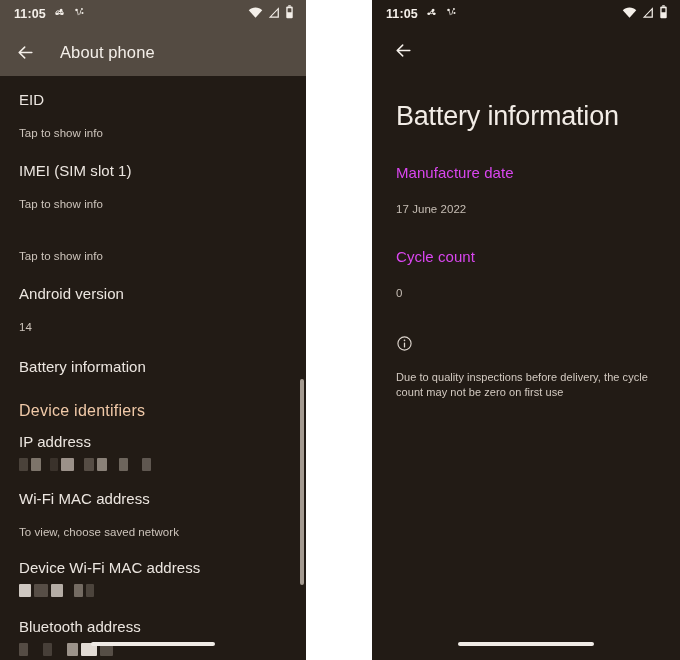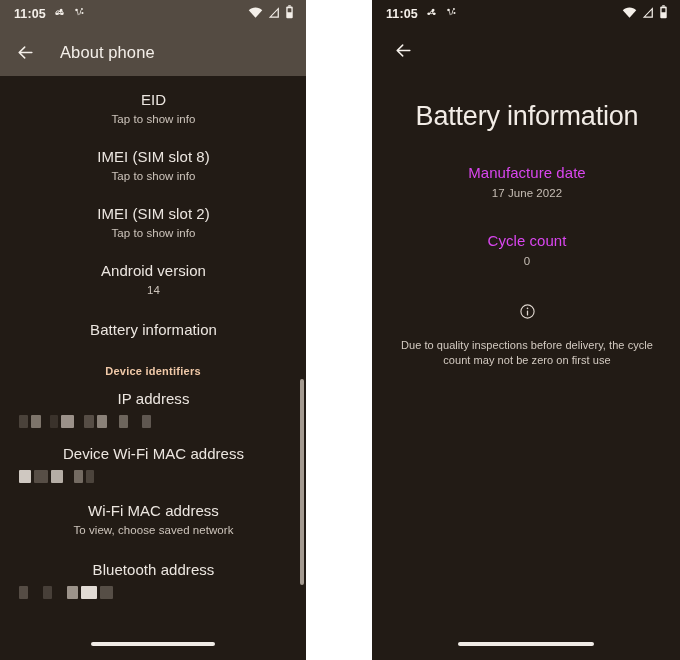--- a/index.html
+++ b/index.html
@@ -16,21 +16,20 @@
     -webkit-font-smoothing: antialiased;
   }
 
   
   .phone {
     position: absolute;
     top: 0;
     height: 660px;
     background: #221b15;
     overflow: hidden;
-    text-align: center;
   }
   #phone-left  { left: 0px;   width: 306px; }
   #phone-right { left: 372px; width: 308px; }
 
   
   .statusbar {
     position: relative;
     height: 28px;
     display: flex;
     align-items: center;
@@ -87,28 +86,28 @@
   .item-title {
     color: #ece6e0;
     font-size: 15px;
     letter-spacing: 0.05px;
     line-height: 19px;
   }
   .item-sub {
     color: #cdc4bb;
     font-size: 11.5px;
     line-height: 15px;
-    margin-top: 3px;
+    margin-top: 17px;
     letter-spacing: 0.05px;
   }
   .section-header {
     padding: 14px 19px 6px 19px;
     color: #f0c9a8;
-    font-size: 11px;
-    font-weight: bold;
+    font-size: 16px;
+    font-weight: normal;
     letter-spacing: 0.25px;
   }
 
   
   .redact-row {
     display: flex;
     align-items: center;
     margin-top: 6px;
     height: 14px;
     gap: 3px;
@@ -152,21 +151,21 @@
   .field-label {
     color: #d946ef;
     font-size: 15px;
     line-height: 19px;
     letter-spacing: 0.05px;
   }
   .field-value {
     color: #c7beb5;
     font-size: 11.5px;
     line-height: 15px;
-    margin-top: 4px;
+    margin-top: 20px;
     letter-spacing: 0.05px;
   }
   .note-block { margin-top: 34px; }
   .note-text {
     color: #d3cac1;
     font-size: 11px;
     line-height: 15px;
     margin-top: 14px;
     letter-spacing: 0.05px;
     max-width: 278px;
@@ -248,26 +247,25 @@
   </div>
 
   <div class="list-scroll">
 
     <div class="list-item">
       <div class="item-title">EID</div>
       <div class="item-sub">Tap to show info</div>
     </div>
 
     <div class="list-item">
-      <div class="item-title">IMEI (SIM slot 8)</div>
+      <div class="item-title">IMEI (SIM slot 1)</div>
       <div class="item-sub">Tap to show info</div>
     </div>
 
     <div class="list-item">
-      <div class="item-title">IMEI (SIM slot 2)</div>
       <div class="item-sub">Tap to show info</div>
     </div>
 
     <div class="list-item">
       <div class="item-title">Android version</div>
       <div class="item-sub">14</div>
     </div>
 
     <div class="list-item" style="padding-top:12px;padding-bottom:12px;">
       <div class="item-title">Battery information</div>
@@ -282,36 +280,36 @@
         <span class="rb" style="width:10px;background:#7d746a;margin-left:0px;"></span>
         <span class="rb" style="width:8px;background:#3a322b;margin-left:6px;"></span>
         <span class="rb" style="width:13px;background:#9b9189;"></span>
         <span class="rb" style="width:10px;background:#564d45;margin-left:7px;"></span>
         <span class="rb" style="width:10px;background:#8a8178;"></span>
         <span class="rb" style="width:9px;background:#6d655c;margin-left:9px;"></span>
         <span class="rb" style="width:9px;background:#5f5750;margin-left:11px;"></span>
       </div>
     </div>
 
+    <div class="list-item">
+      <div class="item-title">Wi-Fi MAC address</div>
+      <div class="item-sub">To view, choose saved network</div>
+    </div>
+
     <div class="list-item" style="padding-top:8px;padding-bottom:8px;">
       <div class="item-title">Device Wi-Fi MAC address</div>
       <div class="redact-row">
         <span class="rb" style="width:12px;background:#cfc8c1;"></span>
         <span class="rb" style="width:14px;background:#574e46;"></span>
         <span class="rb" style="width:12px;background:#b5ada5;"></span>
         <span class="rb" style="width:9px;background:#746b62;margin-left:8px;"></span>
         <span class="rb" style="width:8px;background:#4c443c;"></span>
       </div>
     </div>
 
-    <div class="list-item">
-      <div class="item-title">Wi-Fi MAC address</div>
-      <div class="item-sub">To view, choose saved network</div>
-    </div>
-
     <div class="list-item" style="padding-top:12px;padding-bottom:8px;">
       <div class="item-title">Bluetooth address</div>
       <div class="redact-row">
         <span class="rb" style="width:9px;background:#554c44;"></span>
         <span class="rb" style="width:9px;background:#473f38;margin-left:12px;"></span>
         <span class="rb" style="width:11px;background:#9c938a;margin-left:12px;"></span>
         <span class="rb" style="width:16px;background:#e2dbd4;"></span>
         <span class="rb" style="width:13px;background:#564e46;"></span>
       </div>
     </div>

